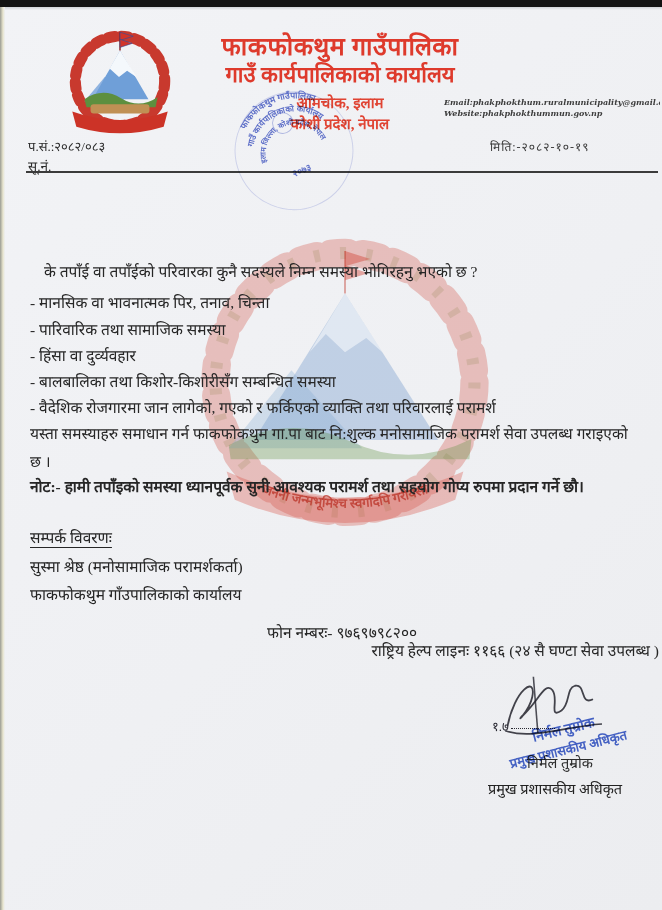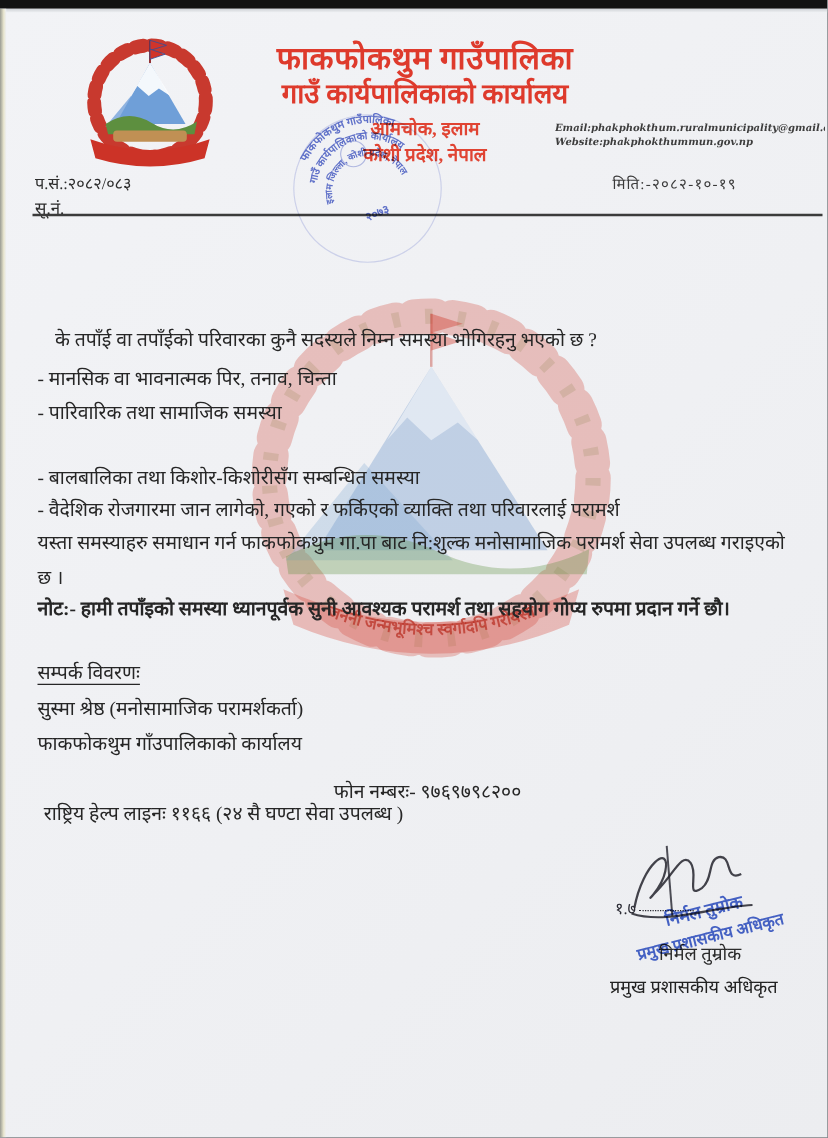--- a/index.html
+++ b/index.html
@@ -29,21 +29,21 @@
   .notice-title{left:0;top:196px;width:662px;text-align:center;font-size:19px;font-weight:bold;color:#1e1e1e;}
   .notice-title span{text-decoration:underline;text-underline-offset:5px;text-decoration-thickness:1.5px;}
   
   .bodytxt{font-size:15.5px;color:#262626;left:30px;width:624px;}
   .q{top:260px;padding-left:14px;}
   .i0{top:291px;} .i1{top:318px;} .i2{top:344px;} .i3{top:370px;} .i4{top:396px;}
   .c1{top:422px;} .c2{top:450px;}
   .note{top:475px;font-weight:bold;}
   
   .contact-h{top:526px;text-decoration:underline;text-underline-offset:4px;}
-  .ct0{top:555px;} .ct1{top:583px;} .ct2{top:621px;text-align:center;} .ct3{top:639px;padding-left:5px;}
+  .ct0{top:555px;} .ct1{top:583px;} .ct2{top:621px;text-align:center;} .ct3{top:639px;padding-left:5px;text-align:right;}
   
   .sig-svg{left:495px;top:670px;width:115px;height:72px;}
   .hand-num{left:492px;top:717px;font-size:13px;color:#2a2a33;}
   .dotline{display:inline-block;width:44px;border-bottom:1.6px dotted #2a2a33;vertical-align:middle;margin-left:2px;}
   .officer-stamp{left:466px;top:720px;width:200px;text-align:center;
     transform:rotate(-14deg);color:#2f52c8;font-weight:bold;opacity:.88;
     mix-blend-mode:multiply;line-height:20px;}
   .officer-stamp .n{font-size:14px;} .officer-stamp .t{font-size:13px;}
   .printed-name{left:470px;top:752px;width:180px;text-align:center;font-size:14.5px;color:#2b2b2b;}
   .printed-title{left:455px;top:778px;width:200px;text-align:center;font-size:14.5px;color:#222;}
@@ -124,20 +124,21 @@
 
   <div class="abs meta-ref z2">प.सं.:२०८२/०८३</div>
   <div class="abs meta-serial z2">सू.नं.</div>
   <div class="abs meta-date z2">मिति:-२०८२-१०-१९</div>
   <div class="abs divider z2"></div>
 
 
   <div class="abs bodytxt q z2">के तपाँई वा तपाँईको परिवारका कुनै सदस्यले निम्न समस्या भोगिरहनु भएको छ ?</div>
   <div class="abs bodytxt i0 z2">- मानसिक वा भावनात्मक पिर, तनाव, चिन्ता</div>
   <div class="abs bodytxt i1 z2">- पारिवारिक तथा सामाजिक समस्या</div>
+  <div class="abs bodytxt i2 z2">- हिंसा वा दुर्व्यवहार</div>
   <div class="abs bodytxt i3 z2">- बालबालिका तथा किशोर-किशोरीसँग सम्बन्धित समस्या</div>
   <div class="abs bodytxt i4 z2">- वैदेशिक रोजगारमा जान लागेको, गएको र फर्किएको व्याक्ति तथा परिवारलाई परामर्श</div>
   <div class="abs bodytxt c1 z2">यस्ता समस्याहरु समाधान गर्न  फाकफोकथुम गा.पा बाट नि:शुल्क मनोसामाजिक परामर्श सेवा उपलब्ध गराइएको</div>
   <div class="abs bodytxt c2 z2">छ ।</div>
   <div class="abs bodytxt note z2">नोट:- हामी तपाँइको समस्या ध्यानपूर्वक सुनी आवश्यक परामर्श तथा सहयोग गोप्य रुपमा प्रदान गर्ने छौ।</div>
 
   <div class="abs bodytxt contact-h z2">सम्पर्क विवरणः</div>
   <div class="abs bodytxt ct0 z2">सुस्मा श्रेष्ठ (मनोसामाजिक परामर्शकर्ता)</div>
   <div class="abs bodytxt ct1 z2">फाकफोकथुम गाँउपालिकाको कार्यालय</div>
   <div class="abs bodytxt ct2 z2">फोन नम्बरः- ९७६९७९८२००</div>

